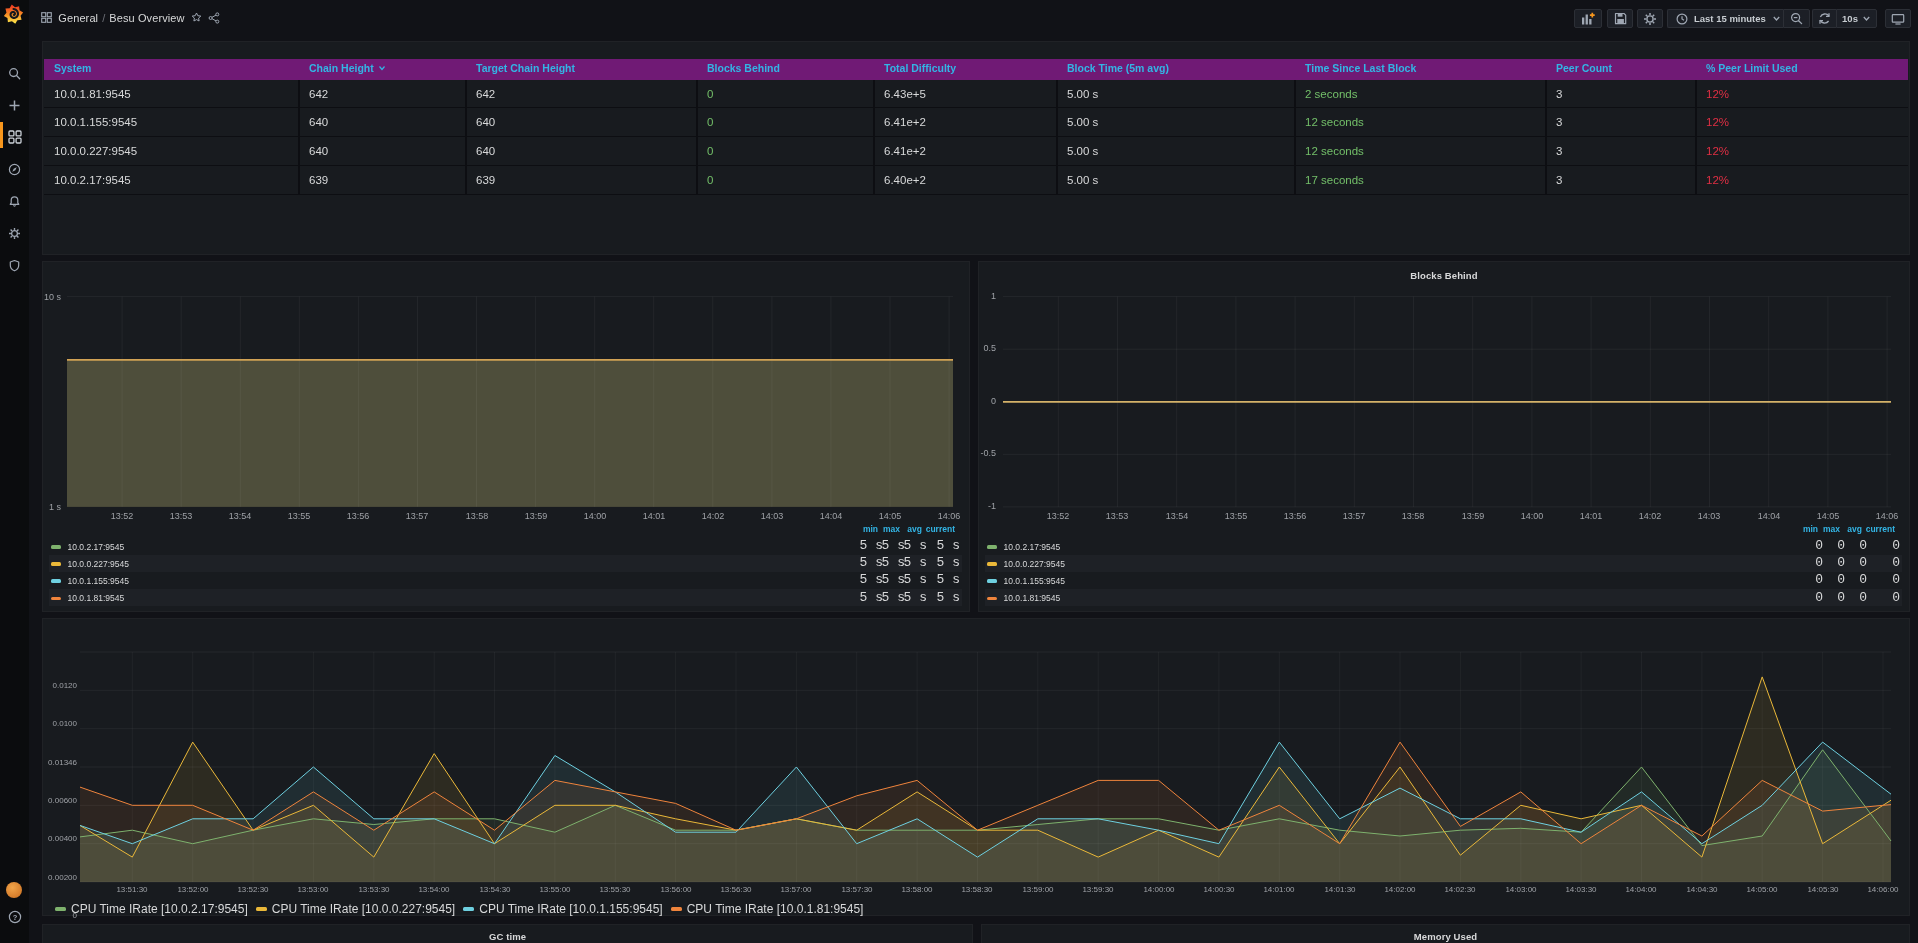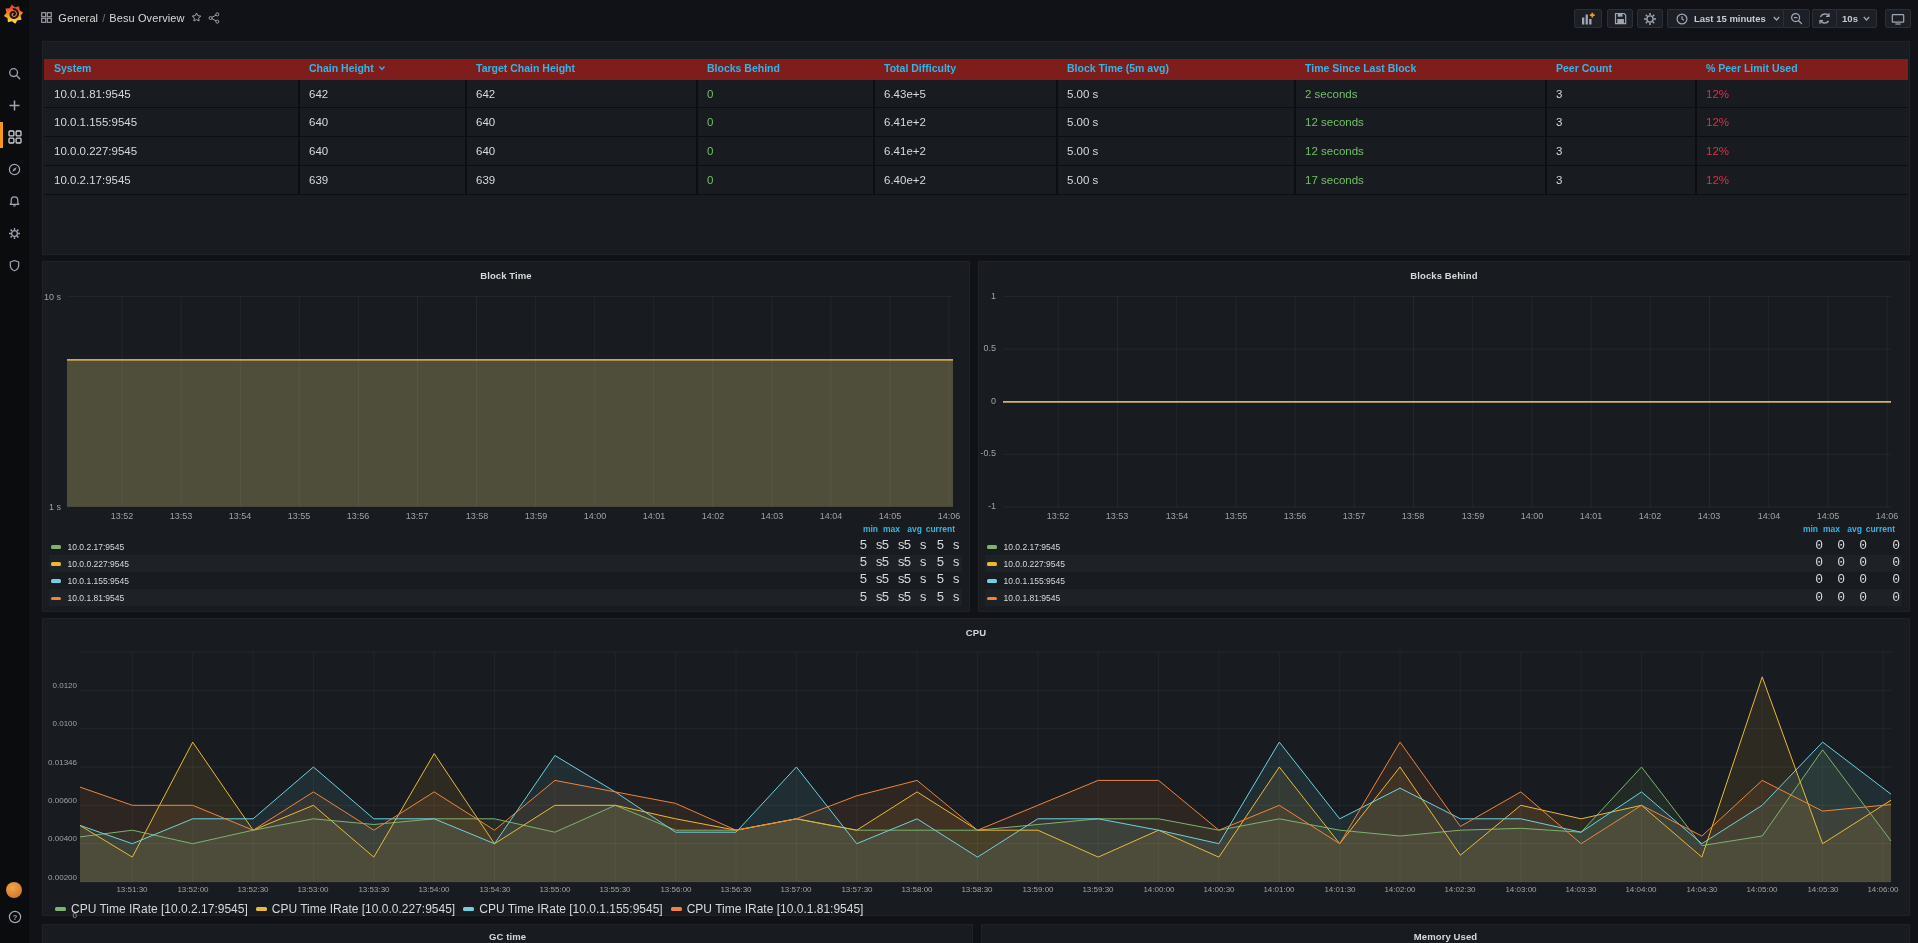--- a/index.html
+++ b/index.html
@@ -8,21 +8,21 @@
 #side { position:fixed; left:0; top:0; width:29px; height:943px; background:#0b0c0e; z-index:10; }
 .sicon { position:absolute; left:8px; width:13px; height:13px; }
 #main { position:absolute; left:29px; top:0; width:1889px; height:943px; }
 .bc { position:absolute; left:12px; top:12px; font-size:11px; color:#d8d9da; letter-spacing:0.1px; white-space:nowrap; }
 .bc .sep { color:#6e7077; padding:0 4px; }
 .tbtn { position:absolute; top:9px; height:19px; background:#1c1f26; border:1px solid #2c2f36; border-radius:2px; display:flex; align-items:center; justify-content:center; }
 .tbt { color:#c7ccd1; font-size:9.5px; font-weight:bold; white-space:nowrap; }
 .panel { position:absolute; background:#181b1f; border:1px solid #202226; }
 .ptitle { position:absolute; left:0; right:0; top:8px; text-align:center; color:#d8d9da; font-size:9.5px; font-weight:bold; letter-spacing:0.1px; }
 .ptitle2 { position:absolute; left:0; right:0; top:2px; text-align:center; color:#d8d9da; font-size:8.7px; font-weight:bold; }
-.thead { position:absolute; left:1px; right:1px; top:17px; height:20.5px; background:#7f1d1d; }
+.thead { position:absolute; left:1px; right:1px; top:17px; height:20.5px; background:#701a75; }
 .th { position:absolute; top:2.5px; font-size:10.5px; font-weight:bold; color:#33b5e5; white-space:nowrap; }
 .trow { position:absolute; left:1px; right:1px; height:28.9px; border-bottom:1.5px solid #0d0e12; }
 .td { position:absolute; top:8px; font-size:11.5px; white-space:nowrap; }
 .vsep { position:absolute; top:37.5px; height:115.5px; width:1.5px; background:#0d0e12; }
 .yl { position:absolute; font-size:9px; color:#9fa2a7; white-space:nowrap; }
 .xl { position:absolute; font-size:9px; color:#9fa2a7; text-align:center; white-space:nowrap; }
 .ylc { position:absolute; font-size:8px; color:#9fa2a7; white-space:nowrap;margin-top:34px; }
 .xlc { position:absolute; font-size:8px; color:#9fa2a7; text-align:center; white-space:nowrap; }
 .sw { display:inline-block; width:9.5px; height:3.5px; border-radius:1.5px; vertical-align:middle; margin-bottom:1px; }
 .swc { display:inline-block; width:11px; height:4px; border-radius:1.5px; vertical-align:2px; margin-right:5px; }
@@ -240,21 +240,20 @@
       <div class="vsep" style="left:255px"></div>
       <div class="vsep" style="left:422px"></div>
       <div class="vsep" style="left:653px"></div>
       <div class="vsep" style="left:830px"></div>
       <div class="vsep" style="left:1013px"></div>
       <div class="vsep" style="left:1251px"></div>
       <div class="vsep" style="left:1502px"></div>
       <div class="vsep" style="left:1652px"></div>
   </div>
   <div class="panel" style="left:13px;top:261px;width:928px;height:351px">
-    <div class="ptitle">Block Time</div>
     <svg class="abs" style="left:0;top:0" width="928" height="351" viewBox="0 0 928 351">
         <rect x="24.0" y="97.9" width="886.0" height="147.0" fill="#4e4e3b"></rect>
         <line x1="24.0" y1="34.6" x2="910.0" y2="34.6" stroke="rgba(255,255,255,0.055)" stroke-width="1"></line>
         <line x1="79.1" y1="34.6" x2="79.1" y2="244.9" stroke="rgba(255,255,255,0.05)" stroke-width="1"></line>
         <line x1="138.2" y1="34.6" x2="138.2" y2="244.9" stroke="rgba(255,255,255,0.05)" stroke-width="1"></line>
         <line x1="197.3" y1="34.6" x2="197.3" y2="244.9" stroke="rgba(255,255,255,0.05)" stroke-width="1"></line>
         <line x1="256.3" y1="34.6" x2="256.3" y2="244.9" stroke="rgba(255,255,255,0.05)" stroke-width="1"></line>
         <line x1="315.4" y1="34.6" x2="315.4" y2="244.9" stroke="rgba(255,255,255,0.05)" stroke-width="1"></line>
         <line x1="374.5" y1="34.6" x2="374.5" y2="244.9" stroke="rgba(255,255,255,0.05)" stroke-width="1"></line>
         <line x1="433.5" y1="34.6" x2="433.5" y2="244.9" stroke="rgba(255,255,255,0.05)" stroke-width="1"></line>
@@ -350,21 +349,20 @@
           <span class="lghc" style="right:40px">avg</span>
           <span class="lghc" style="right:7px">current</span>
         </div>
         <div class="lgr"><span class="sw" style="background:#7eb26d"></span><span class="lgn">10.0.2.17:9545</span><span class="lgv" style="right:79px">0</span><span class="lgv" style="right:57px">0</span><span class="lgv" style="right:35px">0</span><span class="lgv" style="right:2px">0</span></div>
         <div class="lgr z"><span class="sw" style="background:#eab839"></span><span class="lgn">10.0.0.227:9545</span><span class="lgv" style="right:79px">0</span><span class="lgv" style="right:57px">0</span><span class="lgv" style="right:35px">0</span><span class="lgv" style="right:2px">0</span></div>
         <div class="lgr"><span class="sw" style="background:#6ed0e0"></span><span class="lgn">10.0.1.155:9545</span><span class="lgv" style="right:79px">0</span><span class="lgv" style="right:57px">0</span><span class="lgv" style="right:35px">0</span><span class="lgv" style="right:2px">0</span></div>
         <div class="lgr z"><span class="sw" style="background:#ef843c"></span><span class="lgn">10.0.1.81:9545</span><span class="lgv" style="right:79px">0</span><span class="lgv" style="right:57px">0</span><span class="lgv" style="right:35px">0</span><span class="lgv" style="right:2px">0</span></div>
       </div>
   </div>
   <div class="panel" style="left:13px;top:618px;width:1868px;height:298px">
-    <div class="ptitle">CPU</div>
     <svg class="abs" style="left:0;top:0" width="1868" height="298" viewBox="0 0 1868 298">
         <polygon points="37.0,217.9 89.3,211.2 149.7,224.7 210.1,211.2 270.4,199.8 330.8,205.5 391.2,199.8 451.5,199.8 511.9,213.2 572.3,186.3 632.6,211.2 693.0,211.2 753.4,199.8 813.7,211.2 874.1,211.2 934.5,211.2 994.8,205.5 1055.2,199.8 1115.6,199.8 1175.9,211.2 1236.3,199.8 1296.7,211.2 1357.0,217.0 1417.4,211.2 1477.8,209.3 1538.1,213.2 1598.5,148.0 1658.9,226.6 1719.2,217.0 1779.6,130.8 1840.0,211.2 1848.0,222.0 1848.0,263.0 37.0,263.0" fill="#7eb26d" fill-opacity="0.10"></polygon>
         <polygon points="37.0,206.5 89.3,238.1 149.7,123.1 210.1,211.2 270.4,186.3 330.8,238.1 391.2,134.6 451.5,224.7 511.9,186.3 572.3,186.3 632.6,199.8 693.0,211.2 753.4,199.8 813.7,211.2 874.1,172.9 934.5,211.2 994.8,211.2 1055.2,238.1 1115.6,211.2 1175.9,238.1 1236.3,148.0 1296.7,224.7 1357.0,148.0 1417.4,236.2 1477.8,186.3 1538.1,199.8 1598.5,186.3 1658.9,238.1 1719.2,57.9 1779.6,224.7 1840.0,186.3 1848.0,181.2 1848.0,263.0 37.0,263.0" fill="#eab839" fill-opacity="0.10"></polygon>
         <polygon points="37.0,206.4 89.3,224.7 149.7,199.8 210.1,199.8 270.4,148.0 330.8,199.8 391.2,199.8 451.5,224.7 511.9,136.5 572.3,172.9 632.6,213.2 693.0,213.2 753.4,148.0 813.7,224.7 874.1,199.8 934.5,238.1 994.8,199.8 1055.2,199.8 1115.6,211.2 1175.9,224.7 1236.3,123.1 1296.7,199.8 1357.0,169.1 1417.4,199.8 1477.8,199.8 1538.1,213.2 1598.5,172.9 1658.9,224.7 1719.2,186.3 1779.6,123.1 1840.0,169.1 1848.0,175.2 1848.0,263.0 37.0,263.0" fill="#6ed0e0" fill-opacity="0.10"></polygon>
         <polygon points="37.0,168.1 89.3,186.3 149.7,186.3 210.1,211.2 270.4,172.9 330.8,211.2 391.2,172.9 451.5,211.2 511.9,161.4 572.3,172.9 632.6,184.4 693.0,211.2 753.4,199.8 813.7,176.8 874.1,161.4 934.5,211.2 994.8,186.3 1055.2,161.4 1115.6,161.4 1175.9,211.2 1236.3,186.3 1296.7,224.7 1357.0,123.1 1417.4,207.4 1477.8,172.9 1538.1,224.7 1598.5,186.3 1658.9,217.0 1719.2,161.4 1779.6,192.1 1840.0,186.3 1848.0,185.6 1848.0,263.0 37.0,263.0" fill="#ef843c" fill-opacity="0.10"></polygon>
         <line x1="37.0" y1="263.0" x2="1848.0" y2="263.0" stroke="rgba(255,255,255,0.055)" stroke-width="1"></line>
         <line x1="37.0" y1="224.7" x2="1848.0" y2="224.7" stroke="rgba(255,255,255,0.055)" stroke-width="1"></line>
         <line x1="37.0" y1="186.3" x2="1848.0" y2="186.3" stroke="rgba(255,255,255,0.055)" stroke-width="1"></line>
         <line x1="37.0" y1="148.0" x2="1848.0" y2="148.0" stroke="rgba(255,255,255,0.055)" stroke-width="1"></line>
         <line x1="37.0" y1="109.7" x2="1848.0" y2="109.7" stroke="rgba(255,255,255,0.055)" stroke-width="1"></line>

